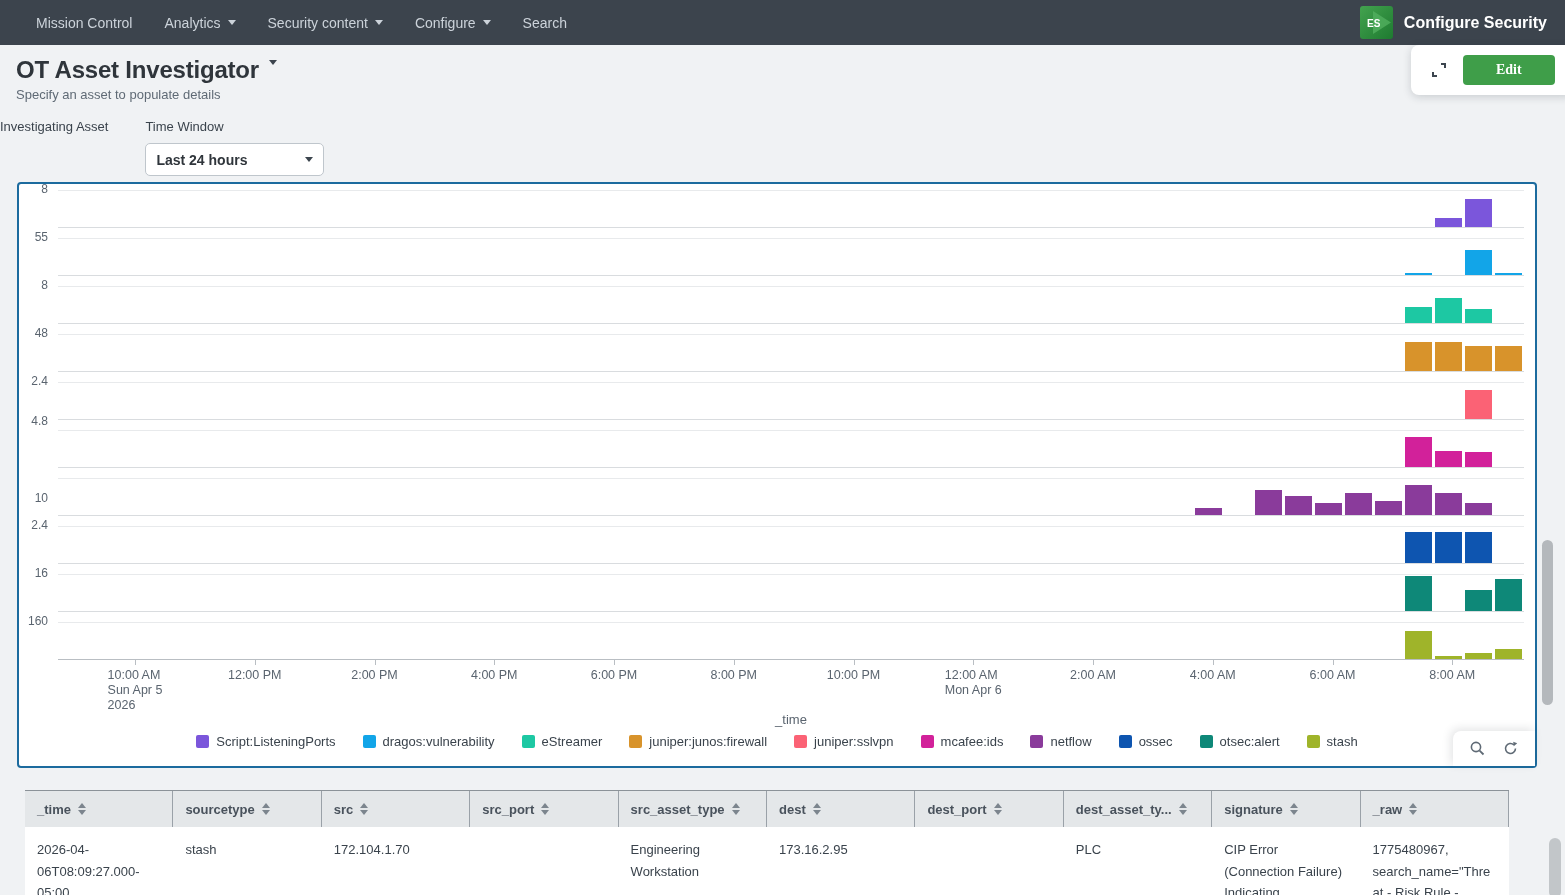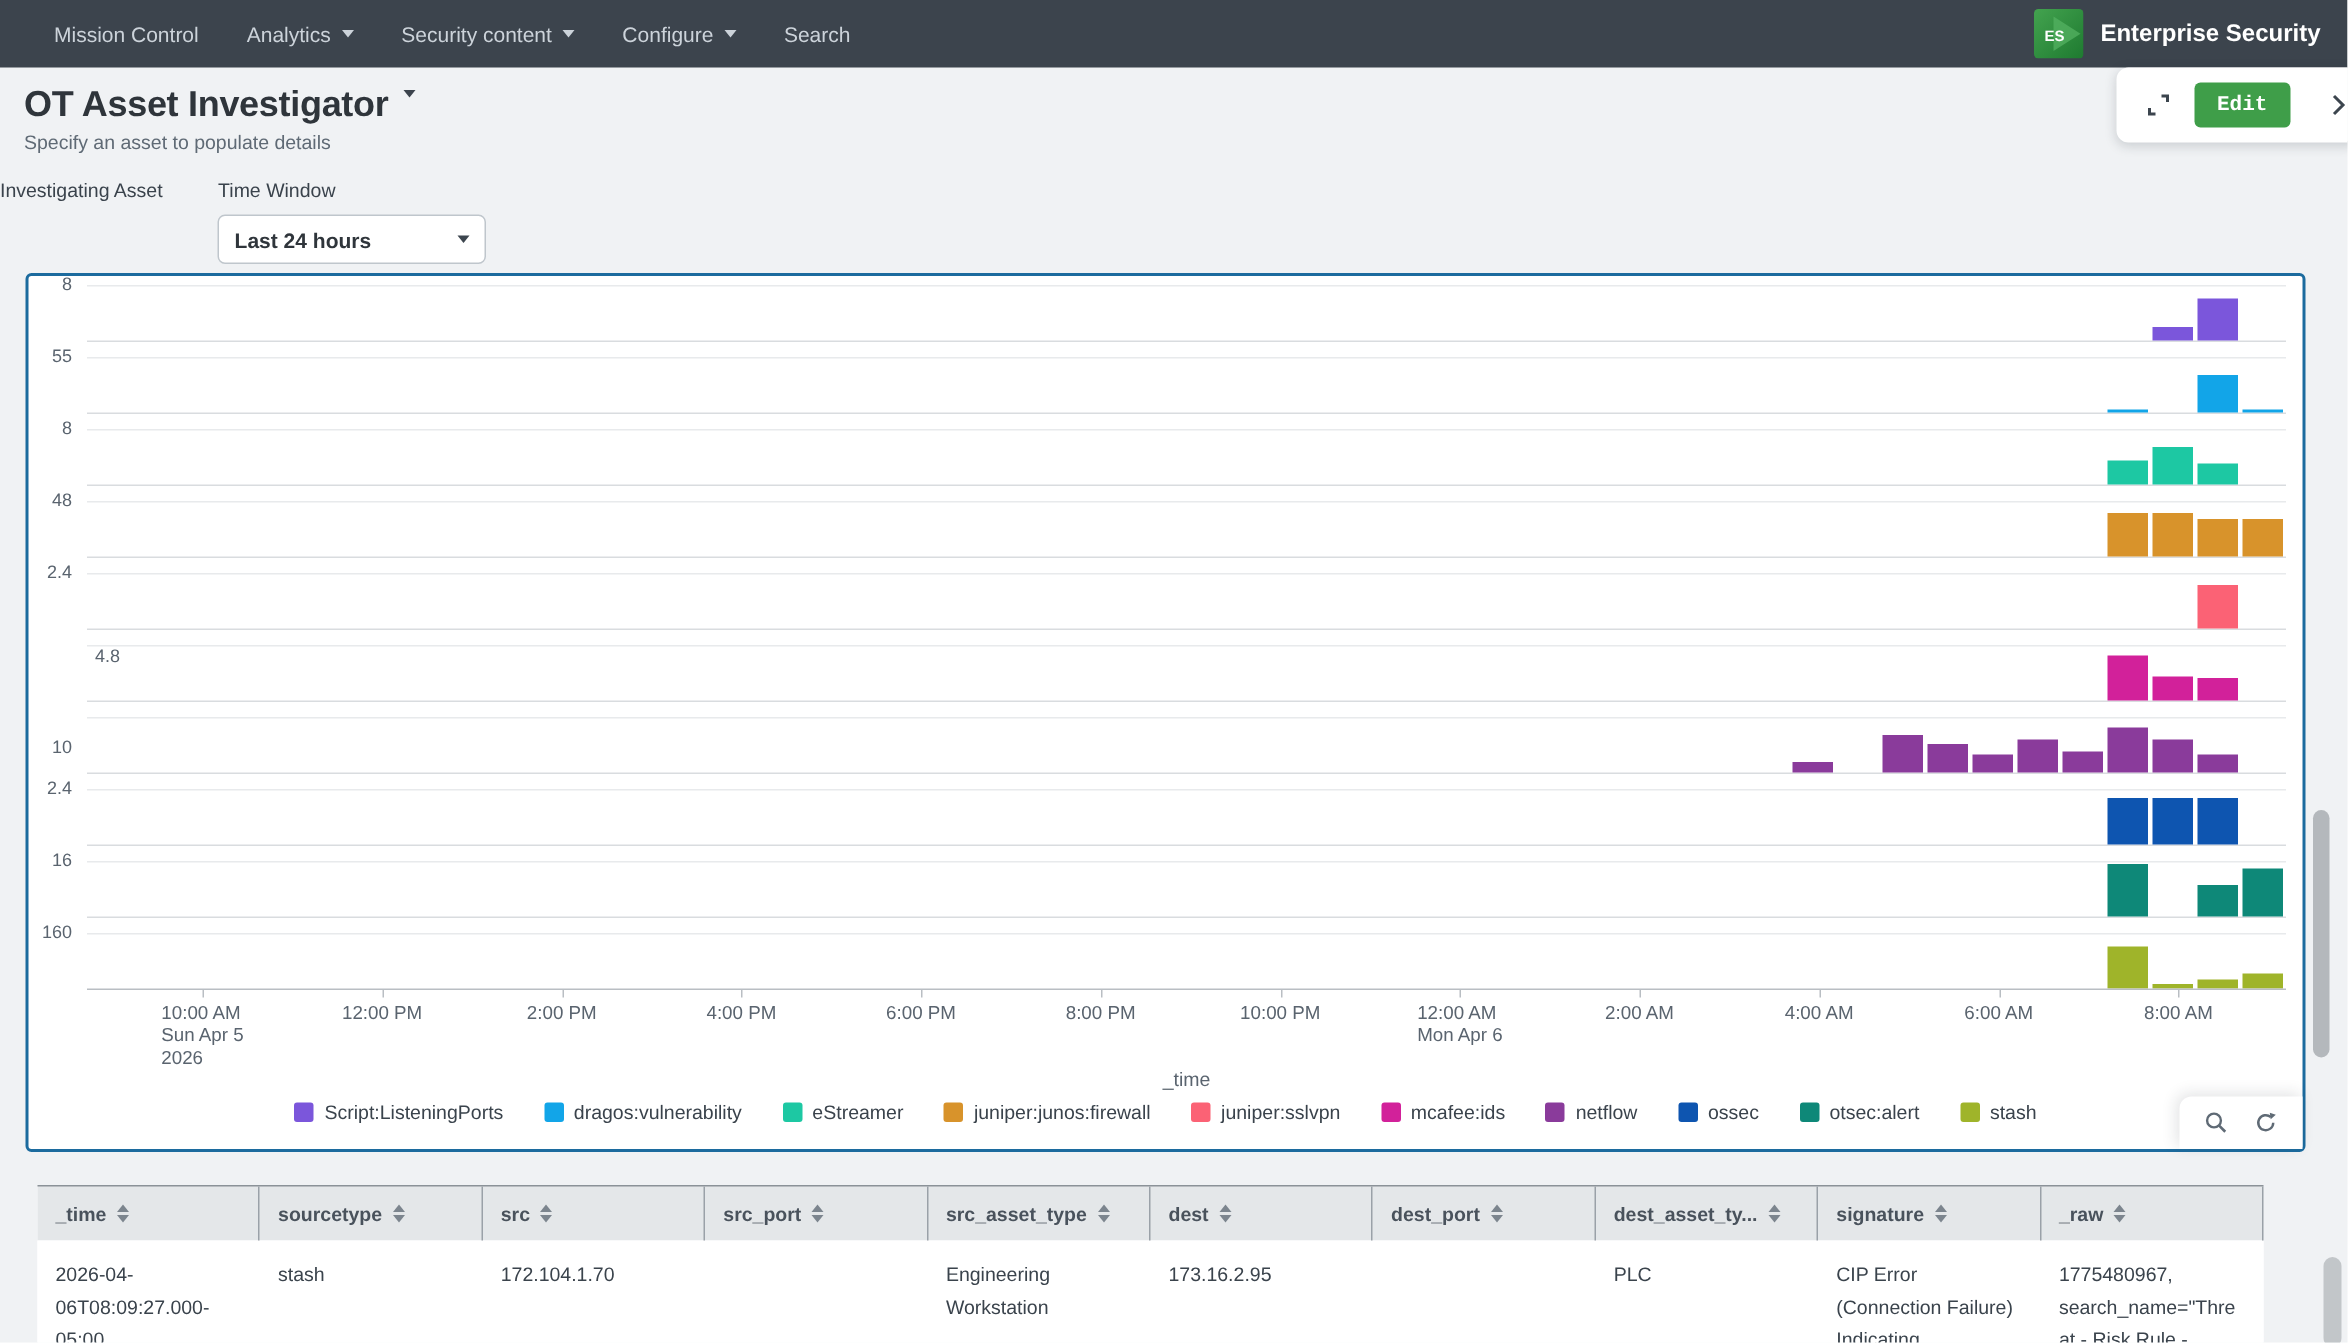--- a/index.html
+++ b/index.html
@@ -45,22 +45,22 @@
   
   .float-toolbar {
     position: absolute; top: 45px; right: -8px; width: 162px; height: 50px;
     background: #ffffff; border-radius: 8px;
     box-shadow: 0 2px 8px rgba(30,40,50,0.18);
     display: flex; align-items: center; gap: 10px; padding: 0 14px;
   }
   .icon-btn { background: none; border: none; cursor: pointer; display: flex; align-items: center; justify-content: center; padding: 4px; }
   .edit-btn {
     background: #3f9e49; color: #fff; border: none; border-radius: 4px;
-    font-size: 14px; font-weight: bold; padding: 7px 15px; cursor: pointer;
-    font-family: Liberation Mono, monospace;
+    font-size: 14px; font-weight: bold; padding: 7px 33px; cursor: pointer;
+    font-family: Liberation Serif, serif;
   }
   .toolbar-divider { width: 1px; height: 30px; background: #c2c8ce; }
 
   
   .filters { display: flex; gap: 37px; margin-top: 17px; }
   .filter-label { font-size: 13px; color: #3a434c; margin-bottom: 9px; }
   .input-box {
     width: 181px; height: 33px; background: #fff;
     border: 1px solid #bfc6cc; border-radius: 5px;
     display: flex; align-items: center; padding: 0 10px;
@@ -147,21 +147,21 @@
       <defs>
           <linearGradient id="esg" x1="0" y1="0" x2="1" y2="1">
         <stop offset="0" stop-color="#43a34f"></stop>
             <stop offset="1" stop-color="#1e7a30"></stop>
       </linearGradient>
         </defs>
       <rect width="33" height="33" rx="3" fill="url(#esg)"></rect>
       <polygon points="13,5 31,16.5 13,28" fill="#54b261" opacity="0.75"></polygon>
       <text x="7" y="21" font-size="10" font-weight="bold" fill="#ffffff" font-family="Liberation Sans, DejaVu Sans, sans-serif">ES</text>
     </svg>
-    <span class="nav-brand-label">Enterprise Security</span>
+    <span class="nav-brand-label">Configure Security</span>
   </div>
 </div>
 
 <div class="page-header">
   <div class="page-title-row">
     <span class="page-title">OT Asset Investigator</span>
     <span class="caret-down title-caret"></span>
   </div>
   <div class="page-subtitle">Specify an asset to populate details</div>
 </div>
@@ -218,21 +218,21 @@
       <div class="gridline" style="top: 150px;"></div>
       <div class="gridline base" style="top: 187px;"></div>
       <div class="bar" title="juniper:junos:firewall 7:00 AM: 37" style="left: 1385.69px; top: 158px; height: 29px; background: rgb(216, 147, 43);"></div>
       <div class="bar" title="juniper:junos:firewall 7:30 AM: 38" style="left: 1415.62px; top: 158px; height: 29px; background: rgb(216, 147, 43);"></div>
       <div class="bar" title="juniper:junos:firewall 8:00 AM: 33" style="left: 1445.56px; top: 162px; height: 25px; background: rgb(216, 147, 43);"></div>
       <div class="bar" title="juniper:junos:firewall 8:30 AM: 32" style="left: 1475.5px; top: 162px; height: 25px; background: rgb(216, 147, 43);"></div>
       <div class="y-label" style="top: 190px; left: 0px;">2.4</div>
       <div class="gridline" style="top: 198px;"></div>
       <div class="gridline base" style="top: 235px;"></div>
       <div class="bar" title="juniper:sslvpn 8:00 AM: 1.9" style="left: 1445.56px; top: 206px; height: 29px; background: rgb(251, 98, 117);"></div>
-      <div class="y-label" style="top: 246px; left: 0px; margin-left: 32px;">4.8</div>
+      <div class="y-label" style="top: 230px; left: 0px;">4.8</div>
       <div class="gridline" style="top: 246px;"></div>
       <div class="gridline base" style="top: 283px;"></div>
       <div class="bar" title="mcafee:ids 7:00 AM: 3.9" style="left: 1385.69px; top: 253px; height: 30px; background: rgb(210, 33, 154);"></div>
       <div class="bar" title="mcafee:ids 7:30 AM: 2.1" style="left: 1415.62px; top: 267px; height: 16px; background: rgb(210, 33, 154);"></div>
       <div class="bar" title="mcafee:ids 8:00 AM: 2" style="left: 1445.56px; top: 268px; height: 15px; background: rgb(210, 33, 154);"></div>
       <div class="y-label" style="top: 286px; left: 0px; margin-top: 21px;">10</div>
       <div class="gridline" style="top: 294px;"></div>
       <div class="gridline base" style="top: 331px;"></div>
       <div class="bar" title="netflow 3:30 AM: 1.9" style="left: 1176.12px; top: 324px; height: 7px; background: rgb(138, 59, 155);"></div>
       <div class="bar" title="netflow 4:30 AM: 6.8" style="left: 1236px; top: 306px; height: 25px; background: rgb(138, 59, 155);"></div>

